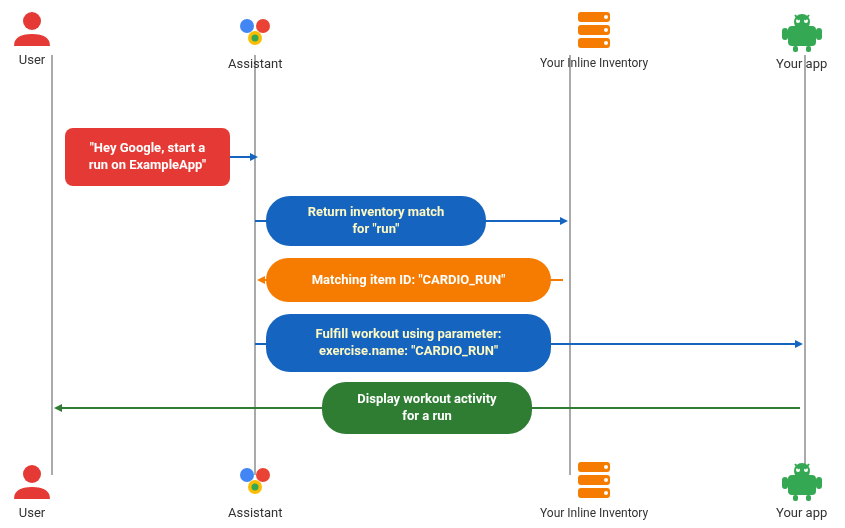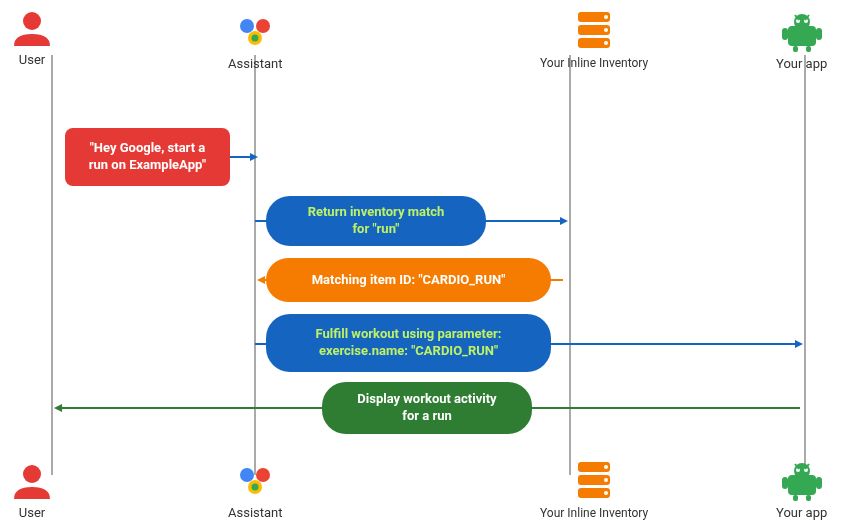--- a/index.html
+++ b/index.html
@@ -73,21 +73,21 @@
     }
 
     .msg-red {
       background: #e53935;
       color: #ffffff;
       border-radius: 8px;
     }
 
     .msg-blue {
       background: #1565c0;
-      color: #bef264;
+      color: #fef9c3;
       border-radius: 24px;
     }
 
     .msg-orange {
       background: #f57c00;
       color: #ffffff;
       border-radius: 24px;
     }
 
     .msg-green {

